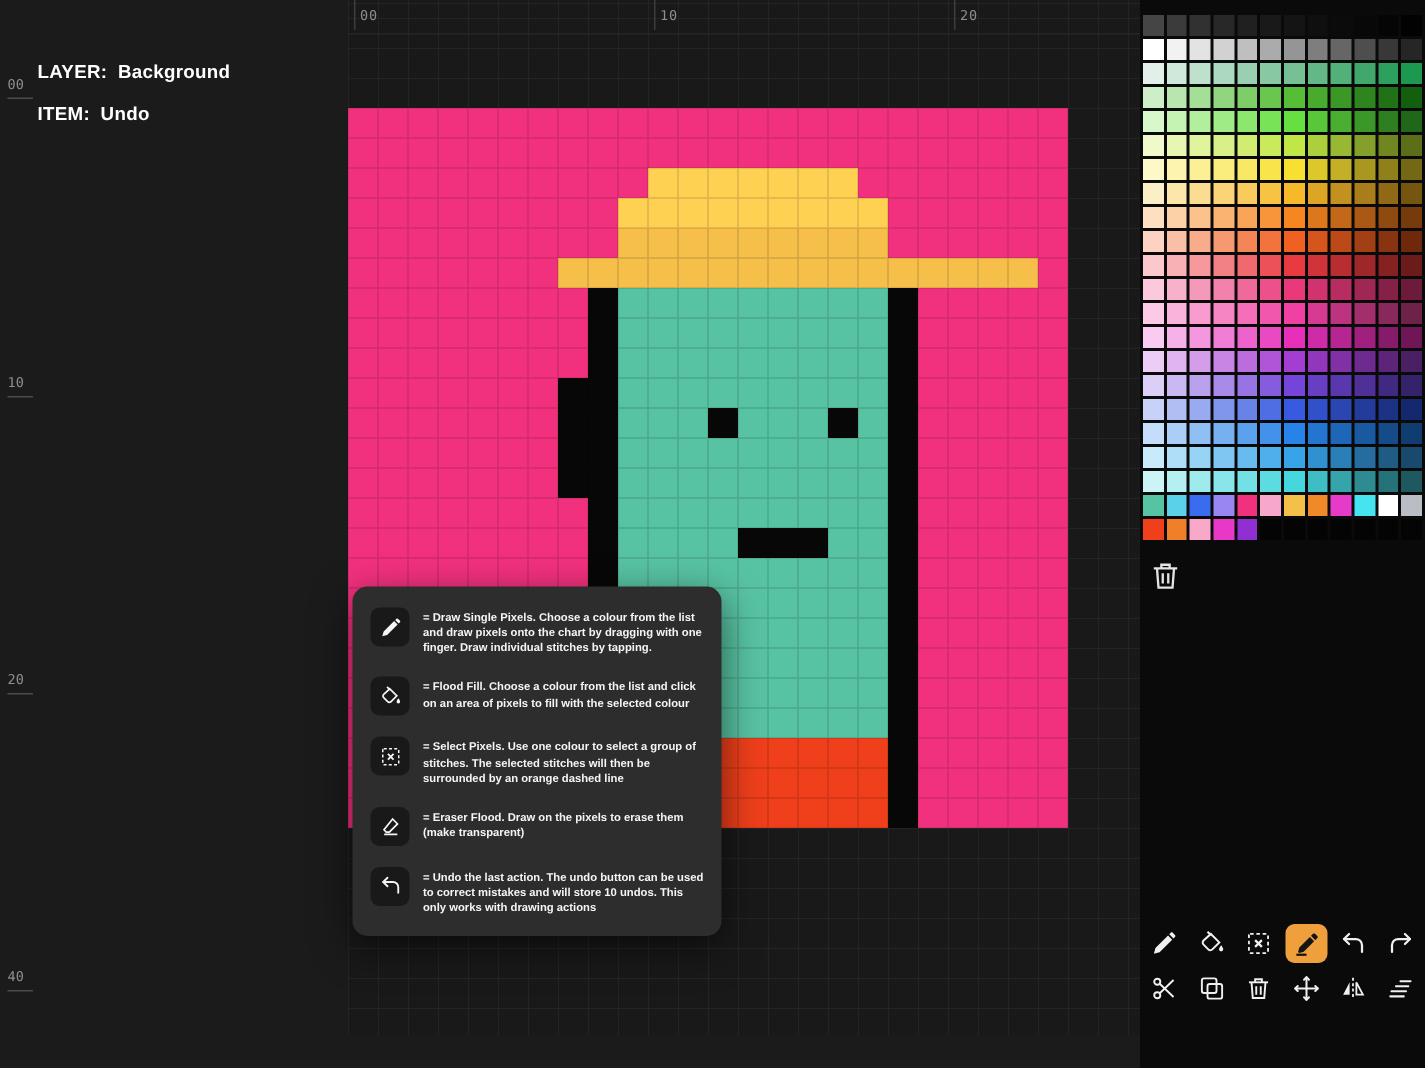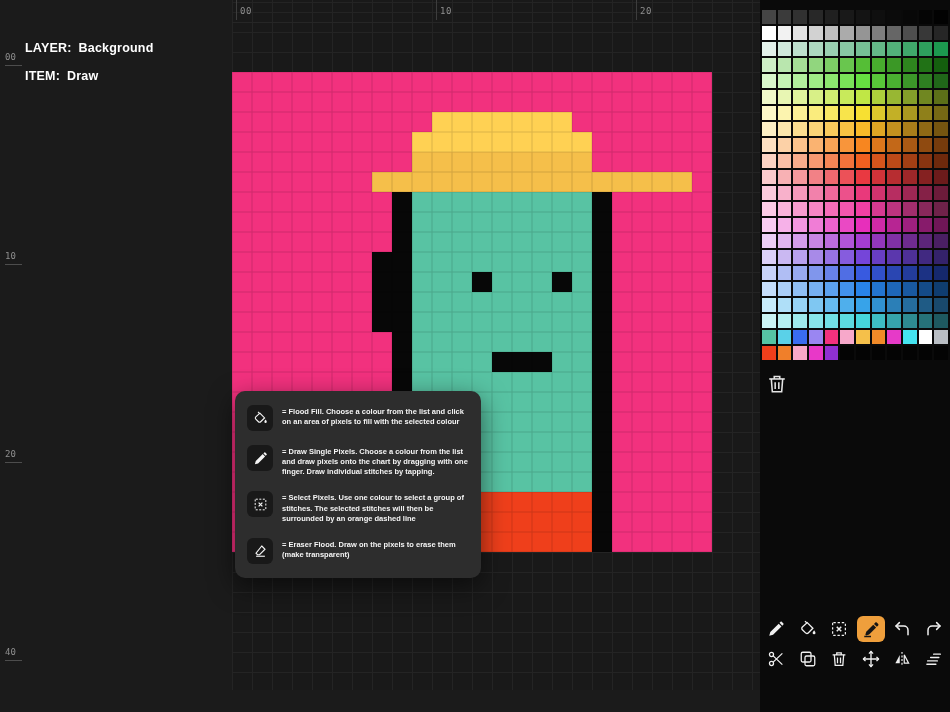--- a/index.html
+++ b/index.html
@@ -58,21 +58,21 @@
 </style>
 </head>
 <body>
 
 <div class="app">
 
   <div class="hdr" id="layer-line">
     <span>LAYER:</span><span class="val">Background</span>
   </div>
   <div class="hdr" id="item-line">
-    <span>ITEM:</span><span class="val">Draw</span>
+    <span>ITEM:</span><span class="val">Undo</span>
   </div>
 
   <div id="left-ruler">
       <div class="v-label" style="top: 52px;">00</div>
       <div class="v-label" style="top: 251px;">10</div>
       <div class="v-label" style="top: 449px;">20</div>
       <div class="v-label" style="top: 647px;">40</div>
     </div>
 
   <div class="canvas-area" id="canvas-area">
@@ -658,39 +658,39 @@
         <div class="px" style="background: rgb(7, 7, 7);"></div>
         <div class="px" style="background: rgb(242, 49, 126);"></div>
         <div class="px" style="background: rgb(242, 49, 126);"></div>
         <div class="px" style="background: rgb(242, 49, 126);"></div>
         <div class="px" style="background: rgb(242, 49, 126);"></div>
         <div class="px" style="background: rgb(242, 49, 126);"></div>
       </div>
   </div>
 
   <div class="help-panel" id="help-panel">
+      <div class="help-item">
+        <div class="help-icon">
+          <svg viewBox="0 0 24 24" xmlns="http://www.w3.org/2000/svg">
+            <path fill="currentColor" d="M3 21l1.4-4.9L15.6 4.9l3.7 3.7L8.1 19.8 3 21zM16.7 3.8l1.5-1.5c.4-.4 1-.4 1.4 0l2.3 2.3c.4.4.4 1 0 1.4l-1.5 1.5-3.7-3.7z"></path>
+          </svg>
+        </div>
+        <p class="help-text">= Draw Single Pixels. Choose a colour from the list and draw pixels onto the chart by dragging with one finger. Draw individual stitches by tapping.</p>
+      </div>
       <div class="help-item">
         <div class="help-icon">
           <svg viewBox="0 0 24 24" xmlns="http://www.w3.org/2000/svg">
             <g fill="none" stroke="currentColor" stroke-width="1.8">
               <path d="M11 3.5l7.5 7.5-6.2 6.2a2.5 2.5 0 01-3.6 0l-4.2-4.2a2.5 2.5 0 010-3.6L11 3.5z"></path>
               <path d="M8 1.5l3 3"></path>
             </g>
             <path fill="currentColor" d="M20.2 13.5c1.2 1.7 1.8 2.8 1.8 3.7a1.9 1.9 0 11-3.8 0c0-.9.7-2 2-3.7z"></path>
           </svg>
         </div>
         <p class="help-text">= Flood Fill. Choose a colour from the list and click on an area of pixels to fill with the selected colour</p>
-      </div>
-      <div class="help-item">
-        <div class="help-icon">
-          <svg viewBox="0 0 24 24" xmlns="http://www.w3.org/2000/svg">
-            <path fill="currentColor" d="M3 21l1.4-4.9L15.6 4.9l3.7 3.7L8.1 19.8 3 21zM16.7 3.8l1.5-1.5c.4-.4 1-.4 1.4 0l2.3 2.3c.4.4.4 1 0 1.4l-1.5 1.5-3.7-3.7z"></path>
-          </svg>
-        </div>
-        <p class="help-text">= Draw Single Pixels. Choose a colour from the list and draw pixels onto the chart by dragging with one finger. Draw individual stitches by tapping.</p>
       </div>
       <div class="help-item">
         <div class="help-icon">
           <svg viewBox="0 0 24 24" xmlns="http://www.w3.org/2000/svg">
             <g fill="none" stroke="currentColor">
               <rect x="3.5" y="3.5" width="17" height="17" rx="1" stroke-width="1.6" stroke-dasharray="3.2 2.4"></rect>
               <path d="M9 9l6 6M15 9l-6 6" stroke-width="2"></path>
             </g>
           </svg>
         </div>
@@ -699,20 +699,31 @@
       <div class="help-item">
         <div class="help-icon">
           <svg viewBox="0 0 24 24" xmlns="http://www.w3.org/2000/svg">
             <g fill="none" stroke="currentColor" stroke-width="1.8">
               <path d="M14 4.8L19.2 10l-8.7 8.7H7.2l-2.4-2.4L14 4.8z"></path>
               <path d="M5 21.2h14"></path>
             </g>
           </svg>
         </div>
         <p class="help-text">= Eraser Flood. Draw on the pixels to erase them (make transparent)</p>
+      </div>
+      <div class="help-item">
+        <div class="help-icon">
+          <svg viewBox="0 0 24 24" xmlns="http://www.w3.org/2000/svg">
+            <g fill="none" stroke="currentColor" stroke-width="2" stroke-linecap="round" stroke-linejoin="round">
+              <path d="M8.5 3.5L4 8l4.5 4.5"></path>
+              <path d="M4 8h10.5A5.5 5.5 0 0120 13.5v6"></path>
+            </g>
+          </svg>
+        </div>
+        <p class="help-text">= Undo the last action. The undo button can be used to correct mistakes and will store 10 undos. This only works with drawing actions</p>
       </div>
     </div>
 
   <div class="right-panel">
     <div class="palette" id="palette">
         <div class="swatch" style="background: rgb(69, 69, 69);"></div>
         <div class="swatch" style="background: rgb(59, 59, 59);"></div>
         <div class="swatch" style="background: rgb(49, 49, 49);"></div>
         <div class="swatch" style="background: rgb(40, 40, 40);"></div>
         <div class="swatch" style="background: rgb(32, 32, 32);"></div>

